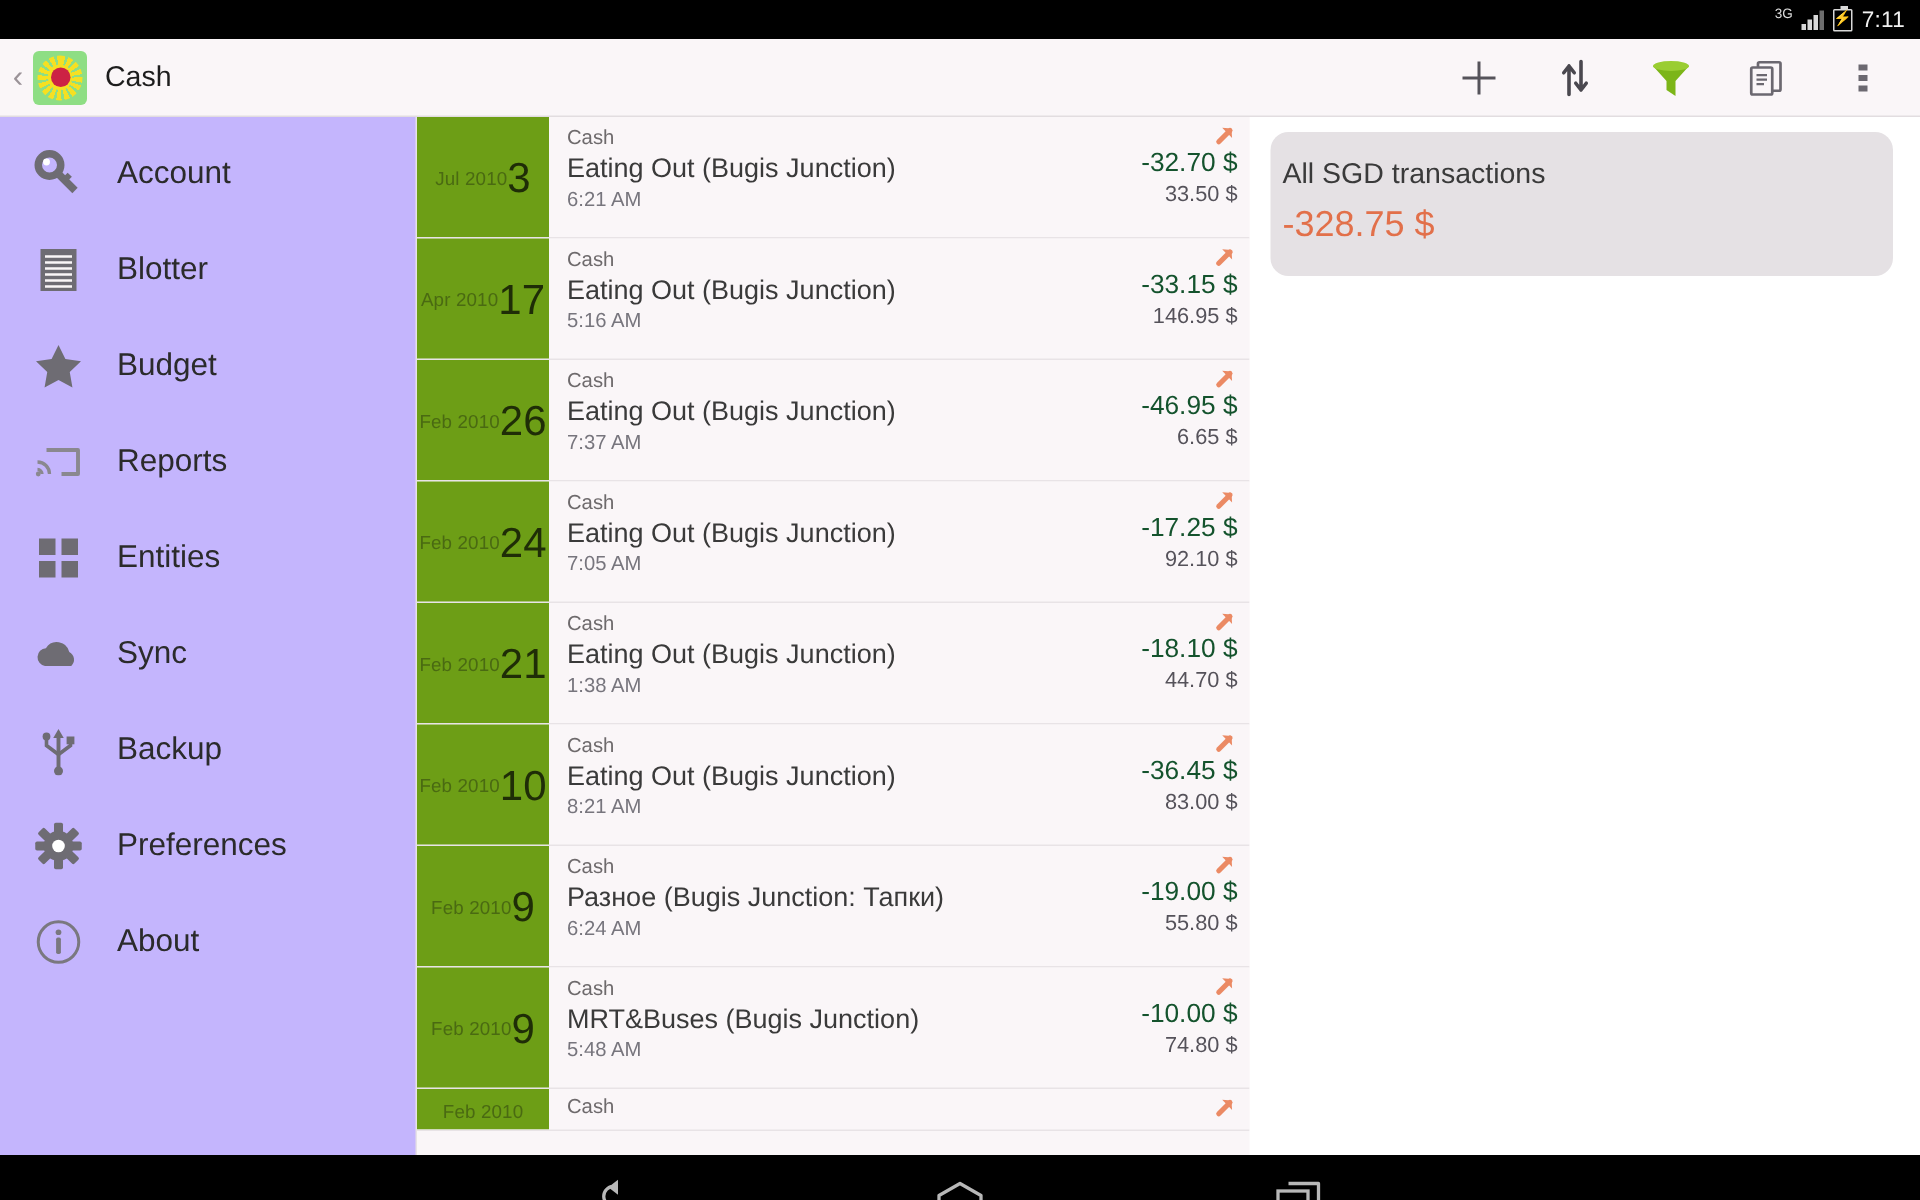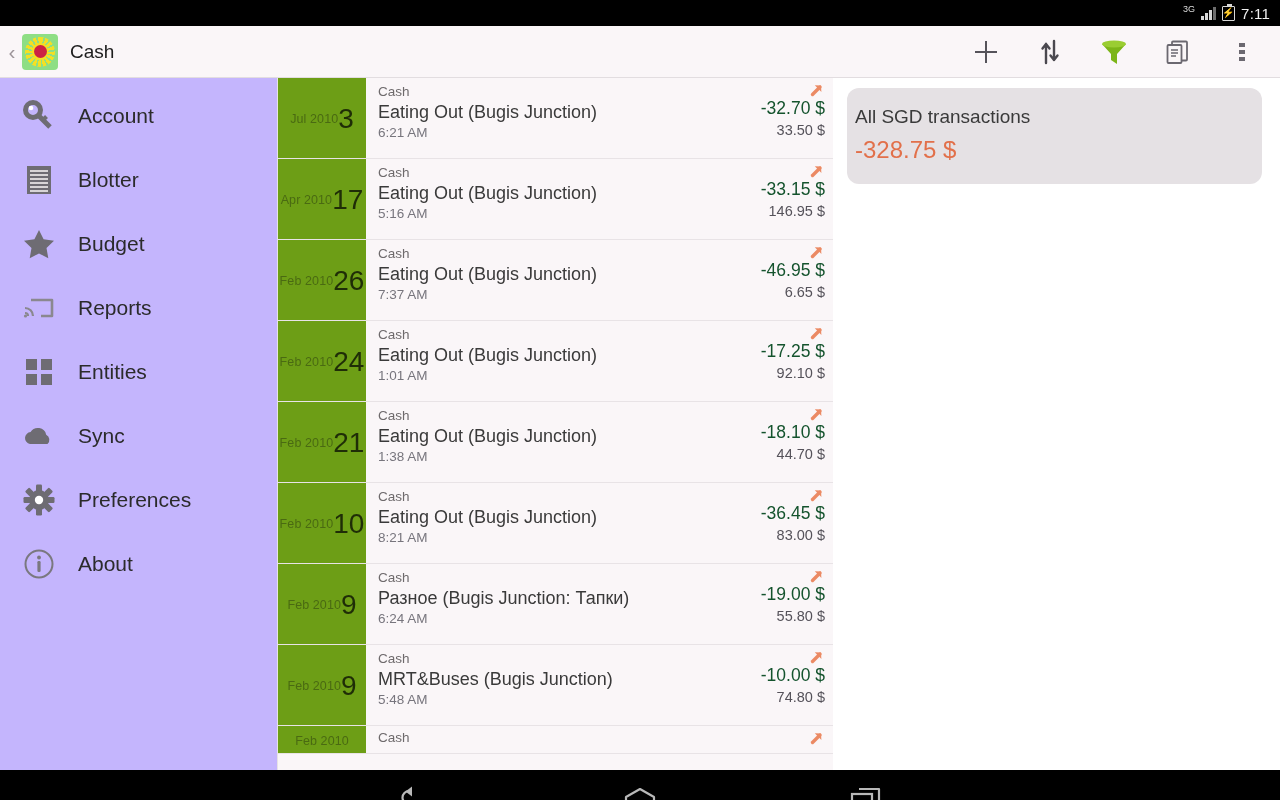--- a/index.html
+++ b/index.html
@@ -237,20 +237,34 @@
 
     <div class="nav-item">
       <span class="nav-ico">
         <svg width="34" height="24" viewBox="0 0 34 24">
           <path d="M8 20 a6 6 0 0 1 0.6 -11.9 a8.5 8.5 0 0 1 15.6 2.6 a5.7 5.7 0 0 1 1.3 9.3 Z" fill="#6e6c73"></path>
         </svg>
       </span>
       <span class="nav-label">Sync</span>
     </div>
 
+    <div class="nav-item">
+      <span class="nav-ico">
+        <svg width="28" height="34" viewBox="0 0 28 34">
+          <path d="M14 31 V7" stroke="#6e6c73" stroke-width="2.6"></path>
+          <path d="M14 3 L10.5 9 H17.5 Z" fill="#6e6c73"></path>
+          <circle cx="14" cy="31" r="3" fill="#6e6c73"></circle>
+          <path d="M14 20 L6 14 V9" fill="none" stroke="#6e6c73" stroke-width="2.4"></path>
+          <path d="M14 20 L22 14 V11" fill="none" stroke="#6e6c73" stroke-width="2.4"></path>
+          <circle cx="6" cy="8" r="2.6" fill="#6e6c73"></circle>
+          <rect x="19.4" y="8" width="5.2" height="5.2" fill="#6e6c73"></rect>
+        </svg>
+      </span>
+      <span class="nav-label">Backup</span>
+    </div>
 
     <div class="nav-item">
       <span class="nav-ico">
         <svg width="32" height="32" viewBox="0 0 32 32">
           <g fill="#6e6c73">
             <rect x="13" y="0.5" width="6" height="7" rx="1.2"></rect>
             <rect x="13" y="24.5" width="6" height="7" rx="1.2"></rect>
             <rect x="0.5" y="13" width="7" height="6" rx="1.2"></rect>
             <rect x="24.5" y="13" width="7" height="6" rx="1.2"></rect>
             <rect x="3.5" y="4.5" width="6" height="7" rx="1.2" transform="rotate(-45 6.5 8)"></rect>
@@ -337,21 +351,21 @@
         </div>
       </div>
       <div class="txn">
         <div class="date-block">
           <span class="d-month">Feb 2010</span>
           <span class="d-day">24</span>
         </div>
         <div class="txn-mid">
           <div class="t-account">Cash</div>
           <div class="t-category">Eating Out (Bugis Junction)</div>
-          <div class="t-time">1:01 AM</div>
+          <div class="t-time">7:05 AM</div>
         </div>
         <div class="txn-right">
           <span class="t-arrow"><svg width="17" height="17" viewBox="0 0 17 17">
               <path d="M4.5 12.5 L12 5" stroke="#eb8a64" stroke-width="3.4" stroke-linecap="round"></path>
               <path d="M13 3.6 L13.4 10 L6.8 3.2 Z" fill="#eb8a64"></path>
             </svg></span>
           <span class="t-amount">-17.25 $</span>
           <span class="t-balance">92.10 $</span>
         </div>
       </div>

